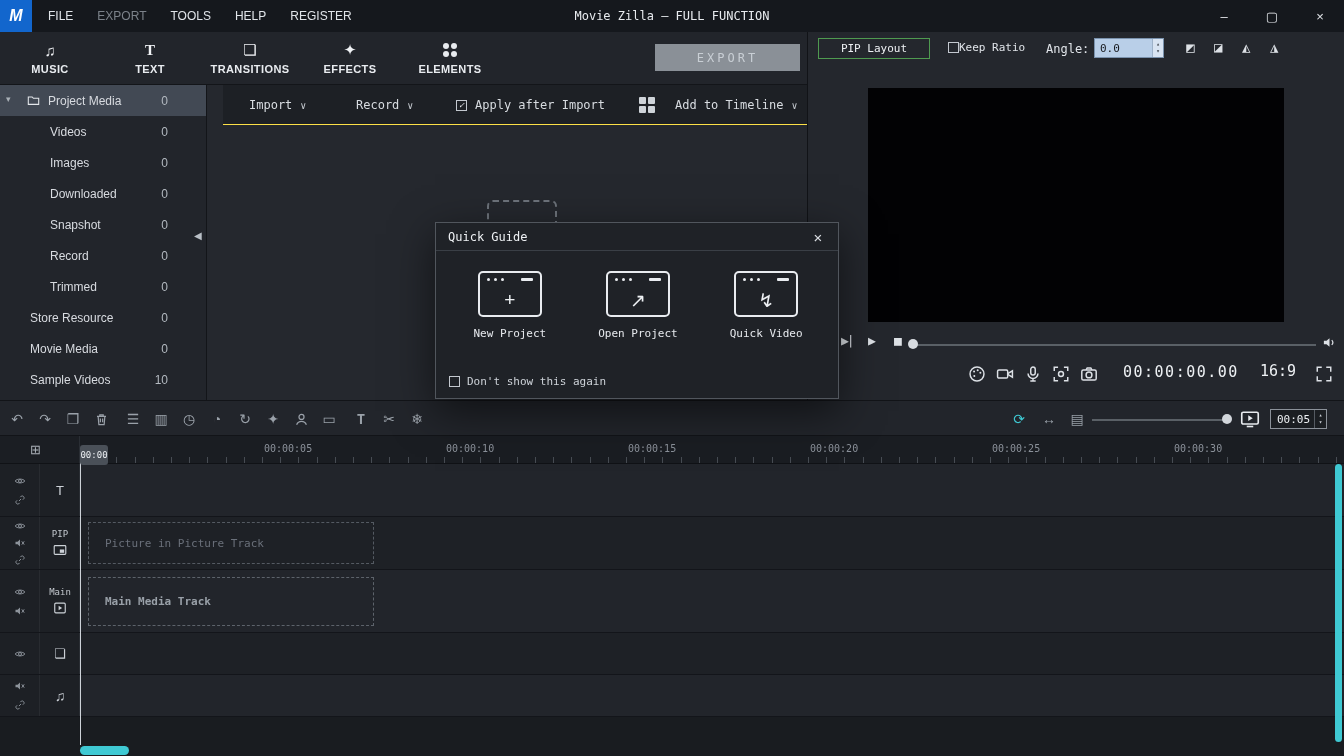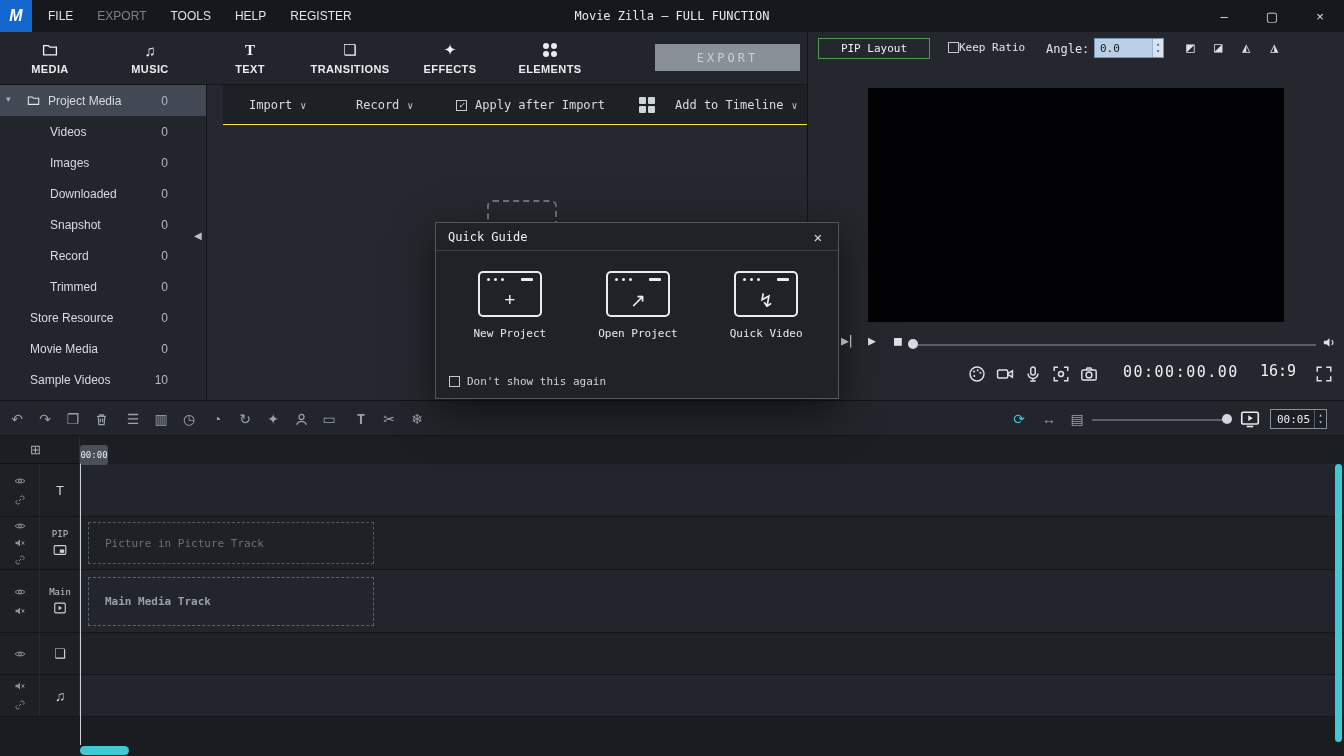--- a/index.html
+++ b/index.html
@@ -204,28 +204,20 @@
     <div class="tb-title">Movie Zilla – FULL FUNCTION</div>
     <div class="win-controls">
       <div class="win-btn">–</div>
       <div class="win-btn">▢</div>
       <div class="win-btn">×</div>
     </div>
   </div>
 
   <div class="ribbon">
     <div class="tab">
-      <span class="ticon">
-          <svg class="i16">
-            <use href="#i-folder"></use>
-          </svg>
-        </span>
-      <span class="tlabel">MEDIA</span>
-    </div>
-    <div class="tab">
       <span class="ticon">♫</span>
       <span class="tlabel">MUSIC</span>
     </div>
     <div class="tab">
       <span class="ticon serifT">T</span>
       <span class="tlabel">TEXT</span>
     </div>
     <div class="tab">
       <span class="ticon">❏</span>
       <span class="tlabel">TRANSITIONS</span>
@@ -437,20 +429,29 @@
         <span>▴</span>
         <span>▾</span>
       </span>
     </div>
   </div>
 
   <div class="timeline">
     <div class="ruler-corner">
       <span>⊞</span>
     </div>
+    <div class="ruler">
+      <span class="ruler-label" style="left:184px">00:00:05</span>
+      <span class="ruler-label" style="left:366px">00:00:10</span>
+      <span class="ruler-label" style="left:548px">00:00:15</span>
+      <span class="ruler-label" style="left:730px">00:00:20</span>
+      <span class="ruler-label" style="left:912px">00:00:25</span>
+      <span class="ruler-label" style="left:1094px">00:00:30</span>
+      <div class="ruler-ticks"></div>
+    </div>
 
     <div class="trow" style="top:28px;height:53px">
       <div class="thead">
         <div class="hicons">
           <span>
               <svg class="i12">
                 <use href="#i-eye"></use>
               </svg>
             </span>
           <span>

